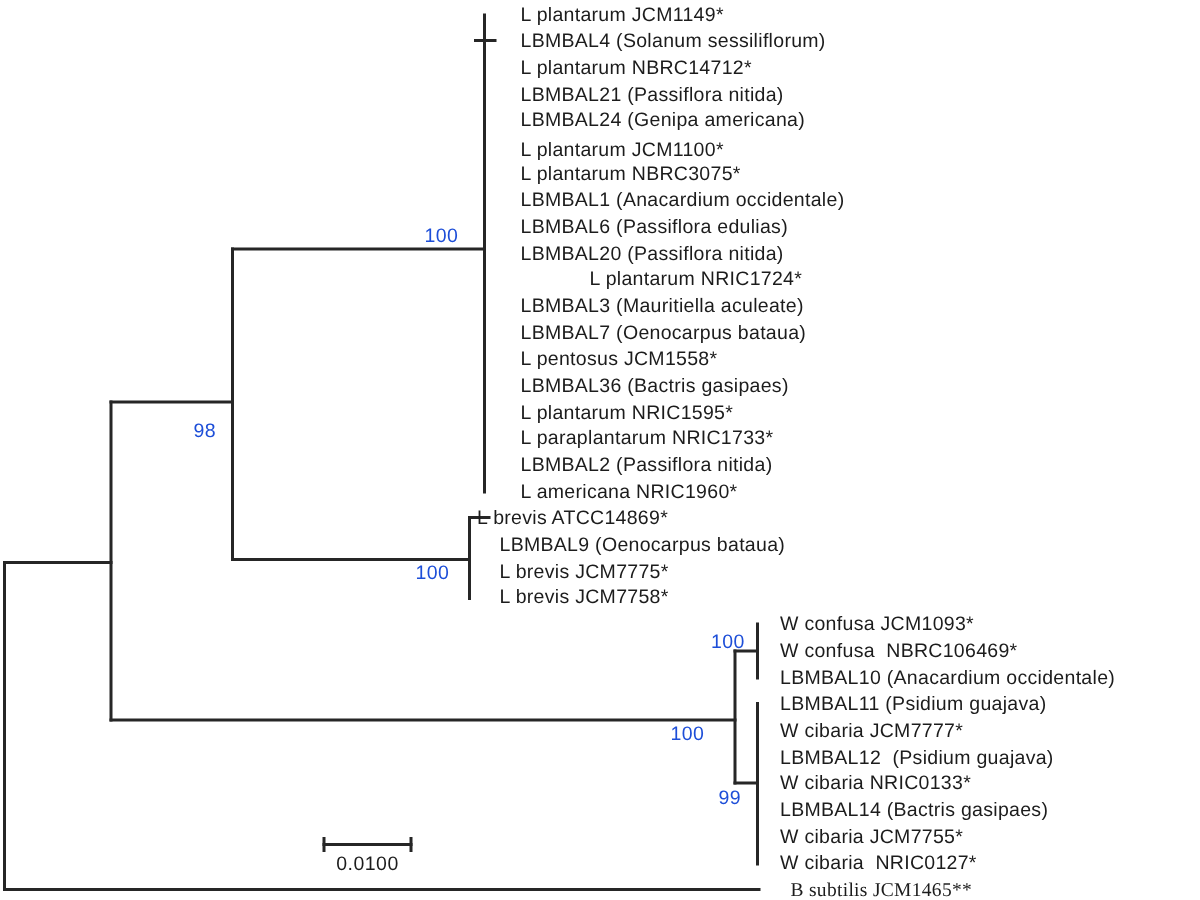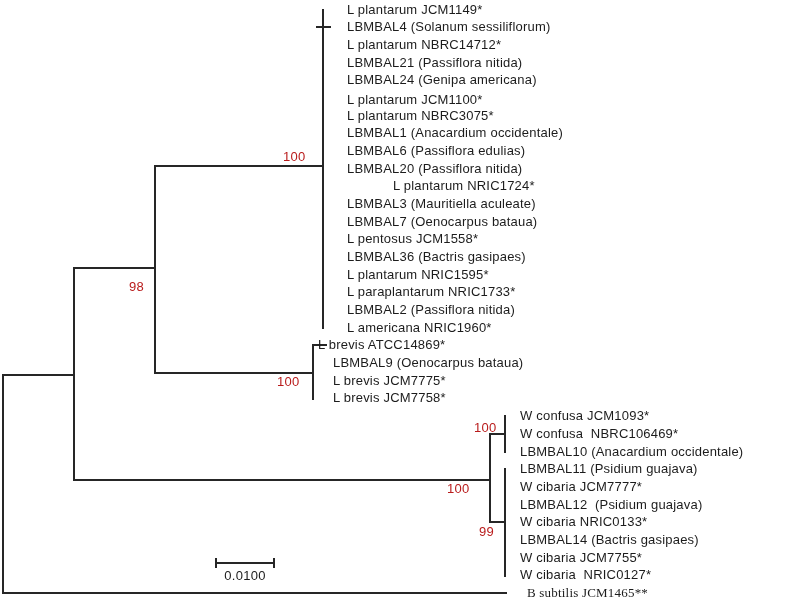--- a/index.html
+++ b/index.html
@@ -8,21 +8,21 @@
     font-family:"Liberation Sans","DejaVu Sans",sans-serif;
   }
   .hline,.vline{position:absolute;background:#262626;}
   .hline{height:2px;}
   .vline{width:2px;}
   .leaf-label{
     position:absolute;font-size:13px;line-height:15px;color:#1c1c1c;
     white-space:pre;letter-spacing:0.2px;
   }
   .boot-label{
-    position:absolute;font-size:13px;line-height:14px;color:#b91c1c;letter-spacing:0.3px;
+    position:absolute;font-size:13px;line-height:14px;color:#1d4ed8;letter-spacing:0.3px;
   }
   .scale-label{
     position:absolute;font-size:13px;line-height:14px;color:#1c1c1c;text-align:center;letter-spacing:0.3px;
   }
 </style>
 </head>
 <body>
 
 <div class="canvas">
 

